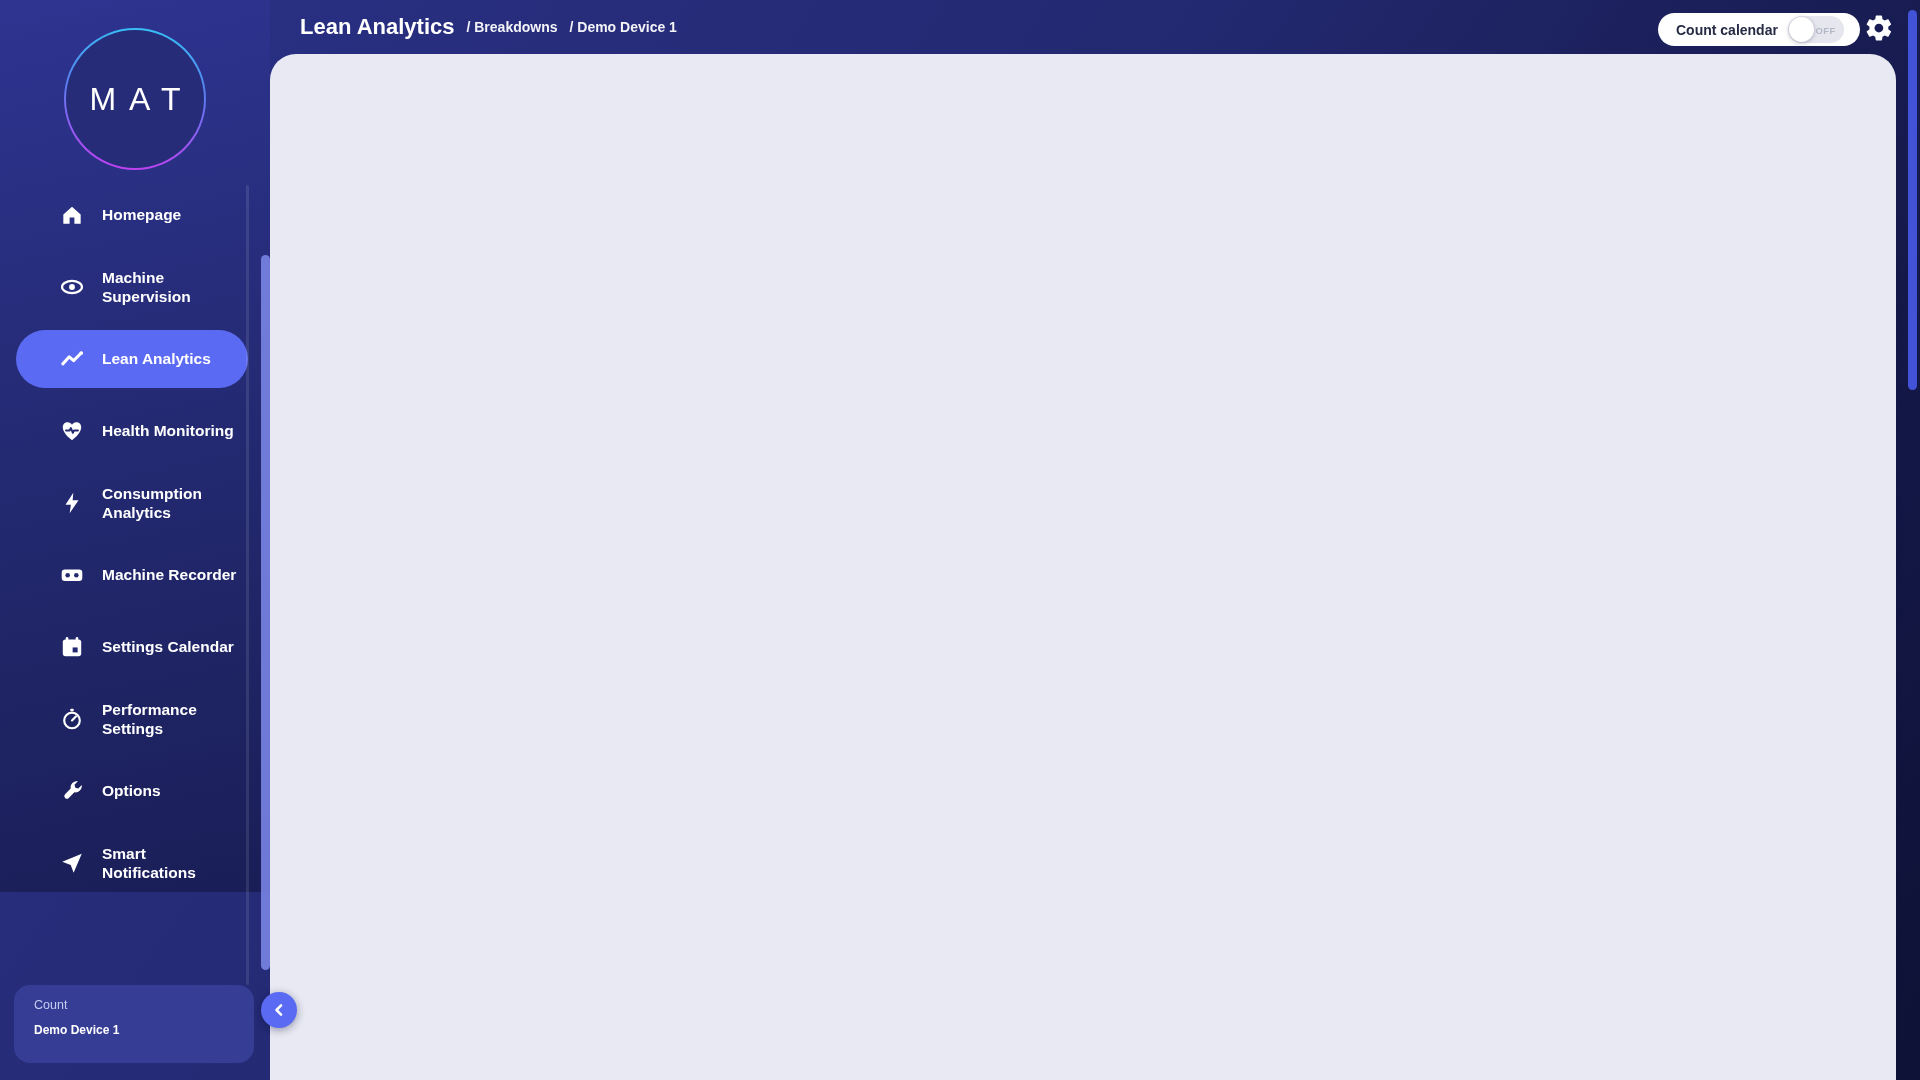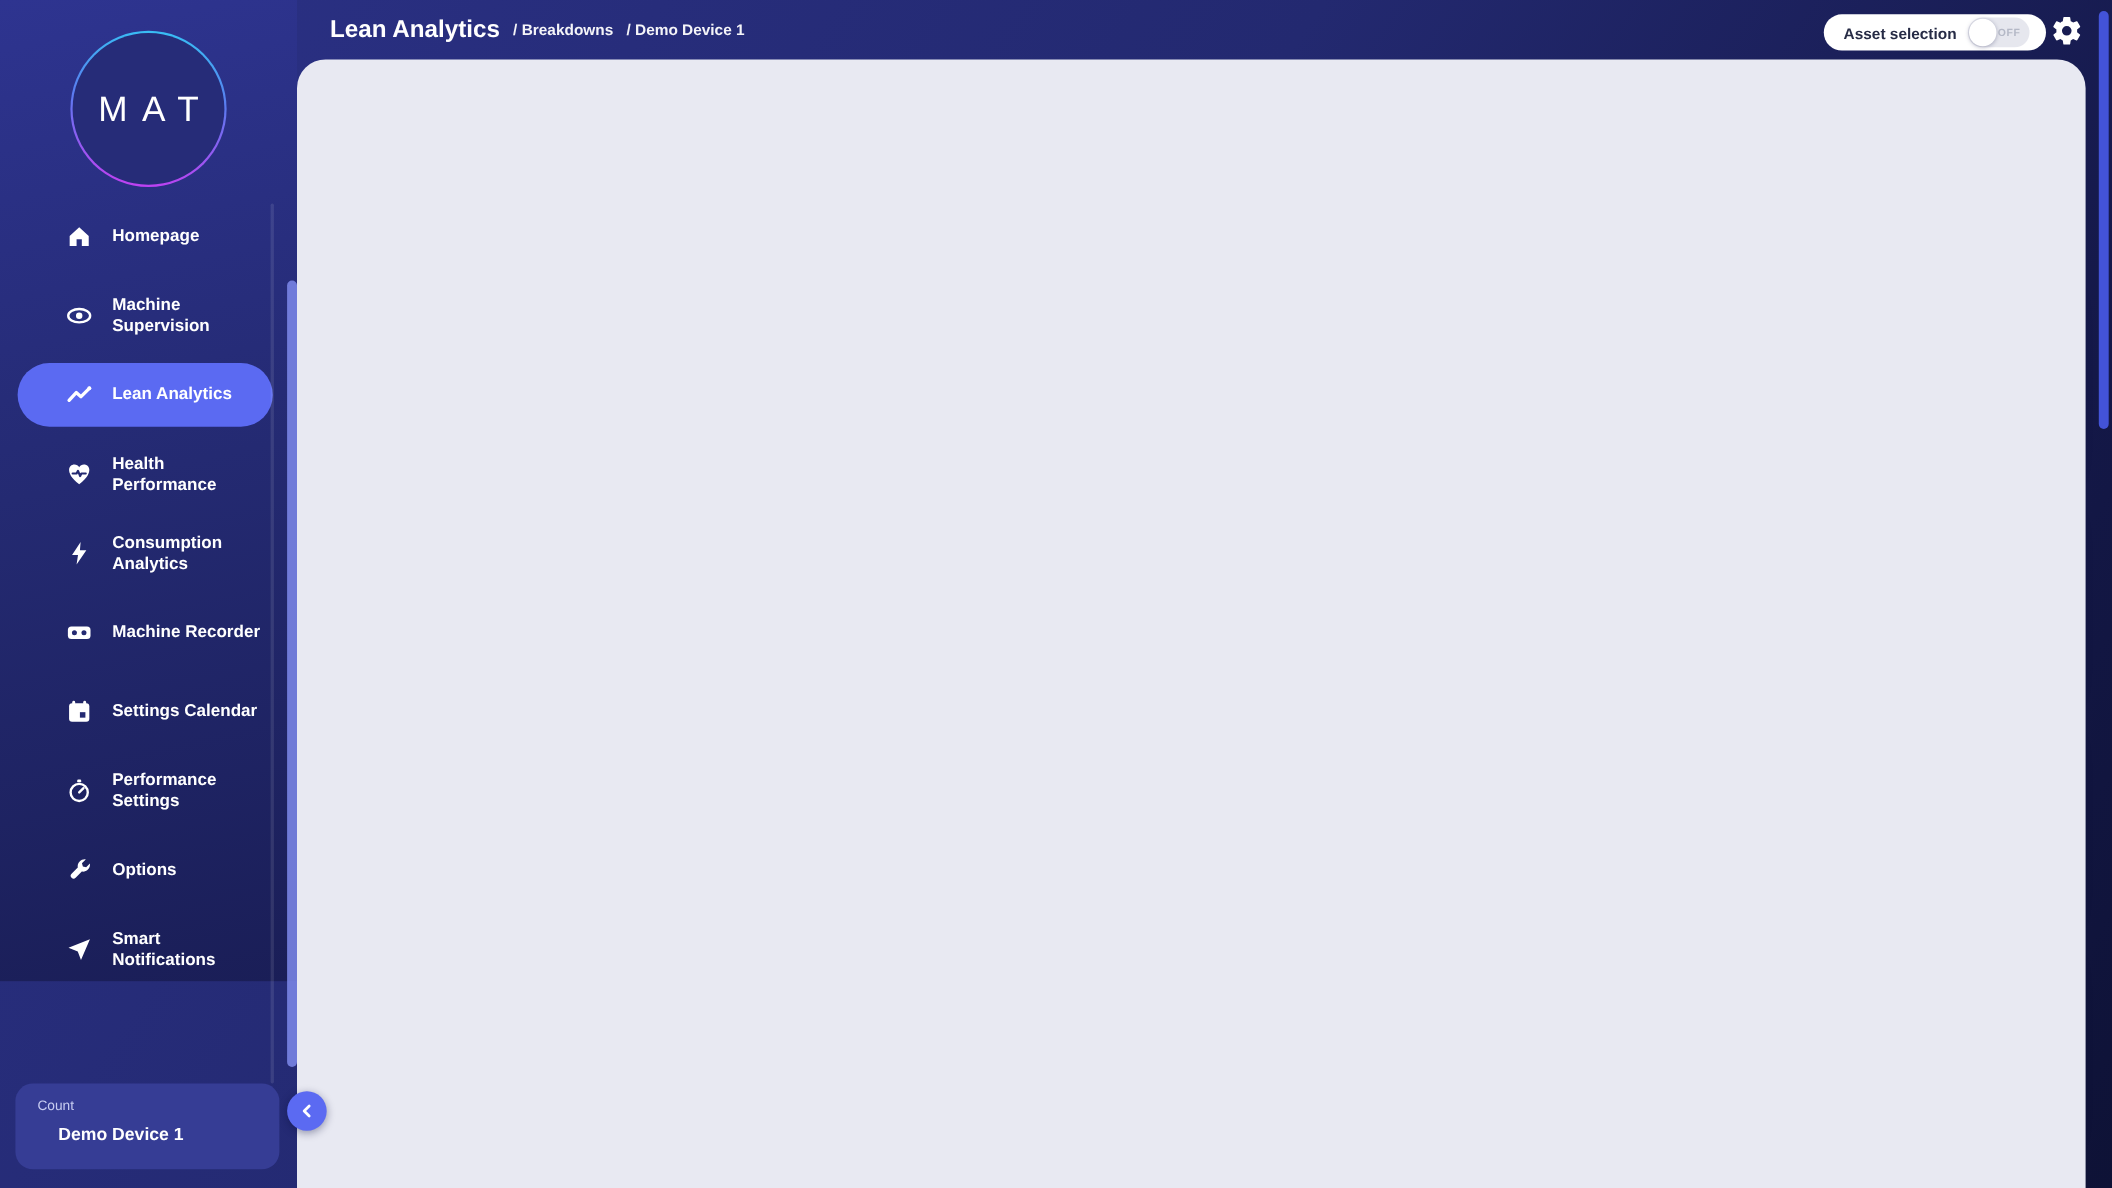--- a/index.html
+++ b/index.html
@@ -18,21 +18,21 @@
   .nav{position:absolute;left:0;top:179px;width:270px;}
   .nav-item{height:72px;display:flex;align-items:center;color:#fff;cursor:pointer;padding-left:28px;}
   .nav-item .ic{width:28px;height:28px;margin-left:30px;flex:0 0 28px;display:flex;align-items:center;justify-content:center;}
   .nav-item .lb{margin-left:16px;font-size:15.5px;font-weight:700;line-height:1.25;max-width:136px;}
   .nav-item.active{background:#5b6af2;border-radius:999px;margin:7px 22px 7px 16px;height:58px;}
   .nav-item.active .ic{margin-left:14px;}
   .sb-track{position:absolute;left:246px;top:185px;width:3px;height:800px;background:rgba(255,255,255,0.10);border-radius:2px;}
   .sb-thumb{position:absolute;left:261px;top:255px;width:9px;height:715px;background:rgba(126,138,235,0.85);border-radius:5px;}
   .device-panel{position:absolute;left:14px;top:985px;width:240px;height:78px;border-radius:16px;background:#363d95;color:#fff;}
   .dp-label{position:absolute;left:20px;top:13px;font-size:12.5px;color:#c7ccf1;font-weight:400;}
-  .dp-value{position:absolute;left:20px;top:38px;font-size:16px;font-weight:600;margin-left:19px;}
+  .dp-value{position:absolute;left:20px;top:38px;font-size:12px;font-weight:600;}
   .collapse-btn{position:absolute;left:261px;top:992px;width:36px;height:36px;border-radius:50%;background:#5b6af2;z-index:6;
                 display:flex;align-items:center;justify-content:center;color:#fff;box-shadow:0 2px 8px rgba(10,14,60,.4);cursor:pointer;}
 
   
   .breadcrumb{position:absolute;left:300px;top:0;height:54px;display:flex;align-items:center;color:#fff;z-index:2;}
   .bc-title{font-size:22px;font-weight:800;}
   .bc-crumb{font-size:14px;font-weight:600;margin-left:12px;opacity:.95;}
   .asset-pill{position:absolute;left:1658px;top:13px;width:202px;height:33px;background:#fff;border-radius:17px;z-index:2;
               display:flex;align-items:center;cursor:pointer;}
   .asset-label{margin-left:18px;font-size:14px;font-weight:600;color:#262b45;}
@@ -128,21 +128,21 @@
           </span>
                <span class="lb">Lean Analytics</span>
         </div>
         <div class="nav-item">
           <span class="ic">
             <svg width="26" height="26" viewBox="0 0 24 24" xmlns="http://www.w3.org/2000/svg">
               <path d="M12 20.5 C5 15.5 3.5 11 3.5 8.4 C3.5 5.9 5.5 4 8 4 C9.7 4 11.2 4.9 12 6.3 C12.8 4.9 14.3 4 16 4 C18.5 4 20.5 5.9 20.5 8.4 C20.5 11 19 15.5 12 20.5 Z" fill="currentColor"></path>
               <polyline points="6.5,11.5 9.8,11.5 11,9.3 12.8,13.7 13.8,11.5 17.5,11.5" stroke="#242a72" stroke-width="1.8" fill="none" stroke-linecap="round" stroke-linejoin="round"></polyline>
             </svg>
           </span>
-               <span class="lb">Health Performance</span>
+               <span class="lb">Health Monitoring</span>
         </div>
         <div class="nav-item">
           <span class="ic">
             <svg width="26" height="26" viewBox="0 0 24 24" xmlns="http://www.w3.org/2000/svg">
               <path d="M13.2 2.5 L6 13.5 H11 L9.8 21.5 L18 9.5 H12.6 Z" fill="currentColor"></path>
             </svg>
           </span>
                <span class="lb">Consumption Analytics</span>
         </div>
         <div class="nav-item">
@@ -207,21 +207,21 @@
         </svg>
       </span>
   </div>
 
   <div class="breadcrumb">
     <span class="bc-title">Lean Analytics</span>
     <span class="bc-crumb">/ Breakdowns</span>
     <span class="bc-crumb">/ Demo Device 1</span>
   </div>
   <div class="asset-pill">
-    <span class="asset-label">Asset selection</span>
+    <span class="asset-label">Count calendar</span>
     <span class="toggle">
       <span class="knob"></span>
       <span class="toggle-state">OFF</span>
     </span>
   </div>
   <div class="gear">
     <span class="icsvg"><svg width="30" height="30" viewBox="0 0 24 24" xmlns="http://www.w3.org/2000/svg">
           <path fill-rule="evenodd" fill="currentColor" d="M19.4 13c.04-.33.06-.66.06-1s-.02-.67-.06-1l2.1-1.65a.5.5 0 0 0 .12-.64l-2-3.46a.5.5 0 0 0-.61-.22l-2.49 1a7.3 7.3 0 0 0-1.73-1l-.38-2.65A.5.5 0 0 0 13.9 2h-4a.5.5 0 0 0-.5.42l-.38 2.65c-.63.26-1.21.6-1.73 1l-2.49-1a.5.5 0 0 0-.61.22l-2 3.46a.5.5 0 0 0 .12.64L4.4 11c-.04.33-.06.66-.06 1s.02.67.06 1l-2.1 1.65a.5.5 0 0 0-.12.64l2 3.46c.14.24.42.34.61.22l2.49-1c.52.4 1.1.74 1.73 1l.38 2.65c.04.24.25.42.5.42h4c.25 0 .46-.18.5-.42l.38-2.65c.63-.26 1.21-.6 1.73-1l2.49 1c.19.12.47.02.61-.22l2-3.46a.5.5 0 0 0-.12-.64L19.4 13zM11.9 15.5a3.5 3.5 0 1 1 0-7 3.5 3.5 0 0 1 0 7z"></path>
         </svg></span>
   </div>

